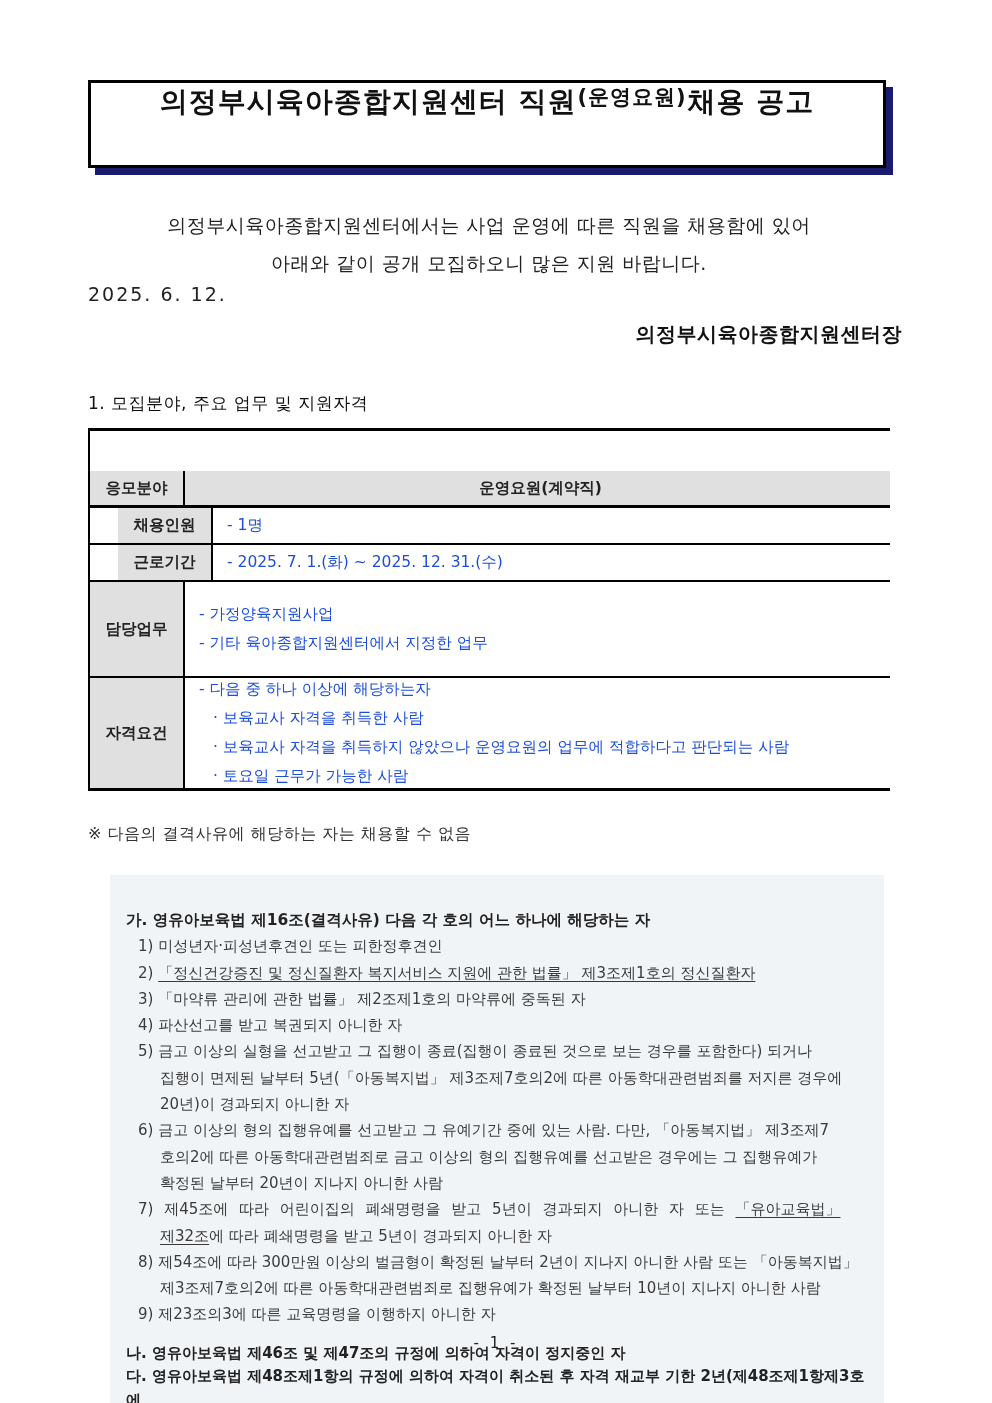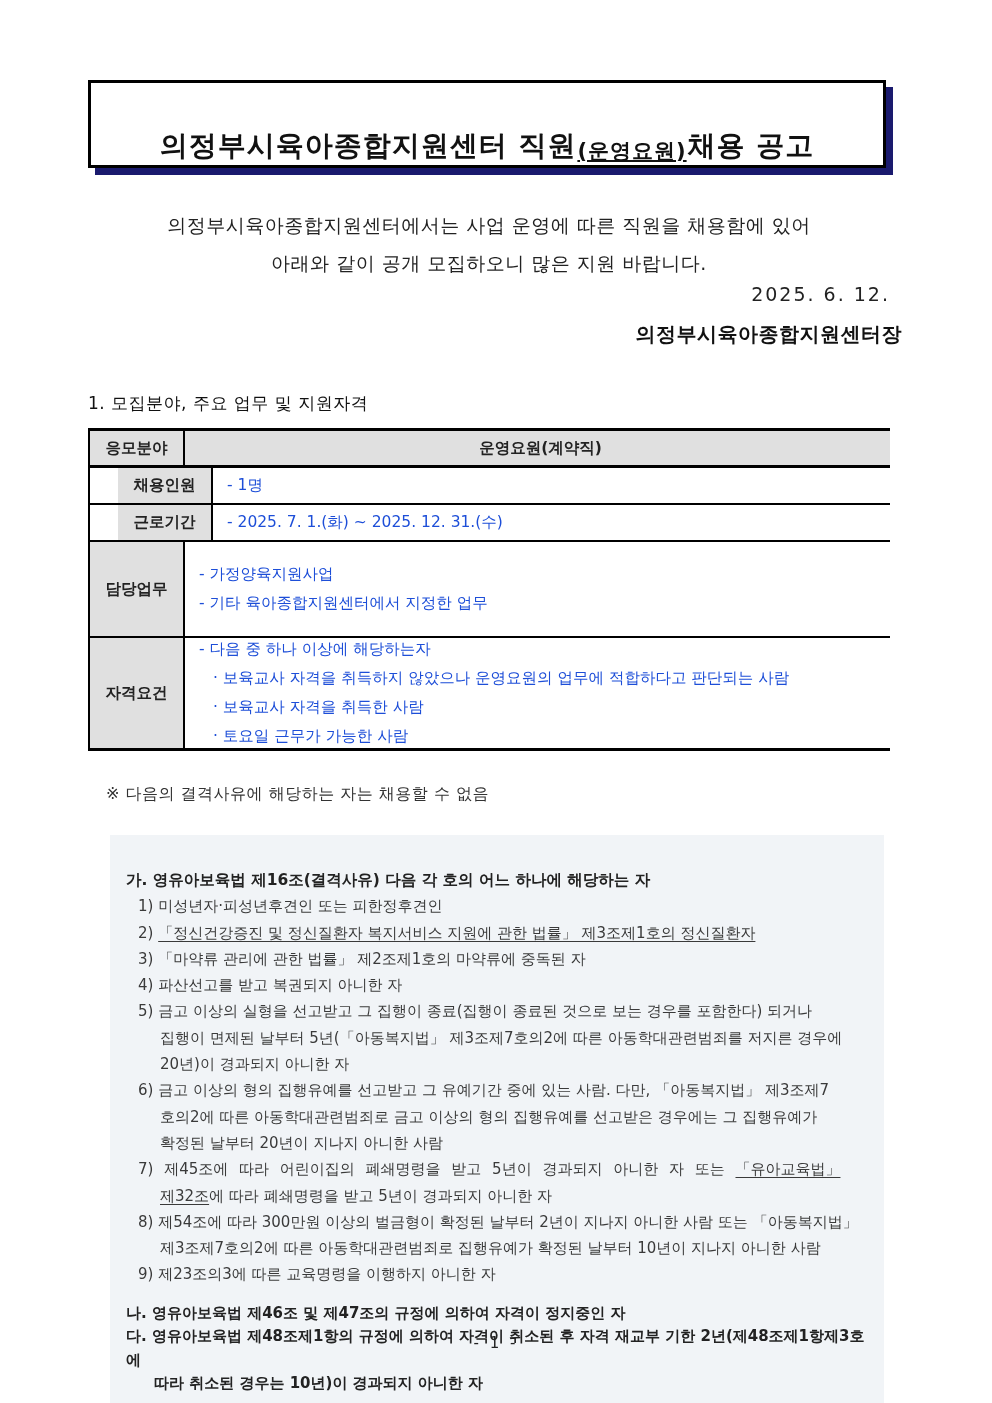--- a/index.html
+++ b/index.html
@@ -12,60 +12,60 @@
     overflow: hidden;
   }
   .doc { padding: 80px 102px 0 88px; }
 
   
   .title-box {
     width: 798px; height: 88px;
     border: 3px solid #000;
     background: #fff;
     box-shadow: 7px 7px 0 0 #1a1a6e;
-    display: flex; align-items: flex-end; justify-content: center;
+    display: flex; align-items: flex-start; justify-content: center;
     font-weight: bold; color: #111;
     letter-spacing: 1px;
     white-space: nowrap;
   }
   .title-box .t-main { font-size: 28px; }
-  .title-box .t-paren { font-size: 21px; padding: 0 1px; text-decoration: underline; }
+  .title-box .t-paren { font-size: 21px; padding: 0 1px; }
   .title-box .t-tail { font-size: 28px; }
 
   
   .intro { margin-top: 38px; text-align: center; font-size: 19px; line-height: 38px; color: #222; letter-spacing: 0.5px; }
-  .intro-date { margin-top: 1px; text-align: right; font-size: 19px; color: #222; letter-spacing: 2px; }
+  .intro-date { margin-top: 1px; text-align: left; font-size: 19px; color: #222; letter-spacing: 2px; }
   .signer { margin-top: 16px; text-align: right; font-weight: bold; font-size: 20px; color: #111; padding-right: 0px; margin-right: -12px; letter-spacing: 0.5px; }
 
   
   .sec1-heading { margin-top: 44px; font-weight: normal; font-size: 17px; color: #111; letter-spacing: 0.5px; }
 
   .tbl { margin-top: 13px; width: 802px; border-top: 3px solid #000; border-bottom: 3px solid #000; border-left: 2px solid #000; }
   .trow { display: flex; border-top: 2px solid #000; }
   .trow:first-child { border-top: none; }
   .trow.hdr { border-bottom: 1px solid #000; background: #e0e0e0; }
   .tcell-label {
     width: 95px; background: #e0e0e0; border-right: 2px solid #000;
     display: flex; align-items: center; justify-content: center;
     font-weight: bold; font-size: 15.5px; color: #222; flex-shrink: 0;
   }
   .tcell-value {
     flex: 1; display: flex; flex-direction: column; justify-content: center;
     padding: 5px 10px 5px 14px; font-size: 15.5px; line-height: 29px; color: #1d4ed8;
   }
   .trow.hdr .tcell-value { align-items: center; font-weight: bold; color: #222; padding-left: 16px; }
-  .h-hdr { height: 35px; }
+  .h-hdr { height: 35px; margin-top: 40px; }
   .h-sm  { height: 37px; padding-left: 28px; }
   .h-md  { height: 96px; }
   .h-lg  { height: 112px; }
   .vline { }
   .vline.sub { padding-left: 14px; }
 
   
-  .note { margin-top: 33px; font-size: 16px; color: #333; letter-spacing: 0.5px; margin-left: 18px; }
+  .note { margin-top: 33px; font-size: 16px; color: #333; letter-spacing: 0.5px; }
   .gray-box {
     margin-top: 30px; margin-left: 22px;
     width: 774px;
     background: #f1f4f7;
     padding: 32px 18px 20px 16px;
     font-size: 15px; line-height: 26.3px; color: #3a3a3a;
   }
   .g-head { font-weight: bold; color: #222; font-size: 15.5px; }
   .g-line { padding-left: 12px; }
   .g-line.cont { padding-left: 34px; }
@@ -119,22 +119,22 @@
       <div class="tcell-label">담당업무</div>
       <div class="tcell-value">
         <div class="vline">- 가정양육지원사업</div>
         <div class="vline">- 기타 육아종합지원센터에서 지정한 업무</div>
       </div>
     </div>
     <div class="trow h-lg">
       <div class="tcell-label">자격요건</div>
       <div class="tcell-value">
         <div class="vline">- 다음 중 하나 이상에 해당하는자</div>
+        <div class="vline sub">· 보육교사 자격을 취득한 사람</div>
         <div class="vline sub">· 보육교사 자격을 취득하지 않았으나 운영요원의 업무에 적합하다고 판단되는 사람</div>
-        <div class="vline sub">· 보육교사 자격을 취득한 사람</div>
         <div class="vline sub">· 토요일 근무가 가능한 사람</div>
       </div>
     </div>
   </div>
 
   <div class="note">※ 다음의 결격사유에 해당하는 자는 채용할 수 없음</div>
 
   <div class="gray-box">
     <div class="g-head">가. 영유아보육법 제16조(결격사유) 다음 각 호의 어느 하나에 해당하는 자</div>
     <div class="g-line">1) 미성년자·피성년후견인 또는 피한정후견인</div>

